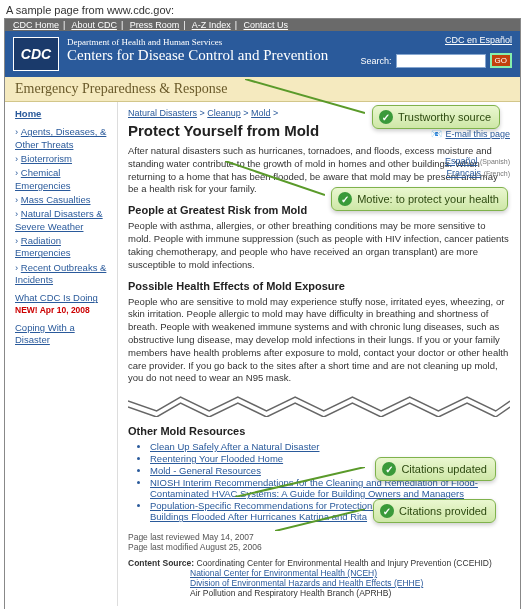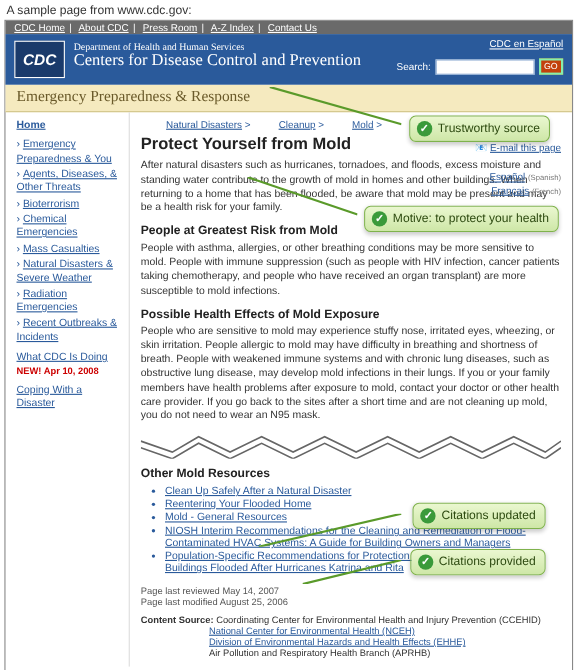--- a/index.html
+++ b/index.html
@@ -83,21 +83,21 @@
   .leftcol .new-date { color: #c00; font-size: 8.5px; font-weight: bold; margin-bottom: 2px;}
   .maincol {
     flex: 1;
     border-left: 1px solid #ddd;
     padding: 6px 10px 8px;
     font-size: 10px;
     color: #333;
     position: relative;
   }
   .breadcrumb { font-size: 9px; color: #2a5a9b; margin-bottom: 4px; }
-  .breadcrumb span { text-decoration: underline; cursor: pointer; margin-left: 23px; }
+  .breadcrumb span { text-decoration: underline; cursor: pointer; }
   h1 { font-size: 15px; font-weight: bold; margin-bottom: 6px; color: #222; }
   .para { font-size: 9.5px; line-height: 1.35; margin-bottom: 8px; color: #333; }
   h2 { font-size: 11px; font-weight: bold; margin: 8px 0 4px; color: #222; }
   .side-links {
     position: absolute; right: 10px; top: 26px;
     font-size: 9px; color: #2a5a9b; text-align: right; line-height: 1.4;
   }
   .side-links div { cursor: pointer; }
   .side-links .u { text-decoration: underline; }
   .rip {
@@ -166,21 +166,20 @@
       </div>
     </div>
   </div>
 
   <div class="subhead">Emergency Preparedness &amp; Response</div>
 
   <div class="body-row">
     <div class="leftcol">
       <span class="home">Home</span>
       <ul>
-        <li><span>Emergency Preparedness &amp; You</span></li>
         <li><span>Agents, Diseases, &amp; Other Threats</span></li>
         <li><span>Bioterrorism</span></li>
         <li><span>Chemical Emergencies</span></li>
         <li><span>Mass Casualties</span></li>
         <li><span>Natural Disasters &amp; Severe Weather</span></li>
         <li><span>Radiation Emergencies</span></li>
         <li><span>Recent Outbreaks &amp; Incidents</span></li>
       </ul>
       <div class="sect">What CDC Is Doing</div>
       <div class="new-date">NEW! Apr 10, 2008</div>

